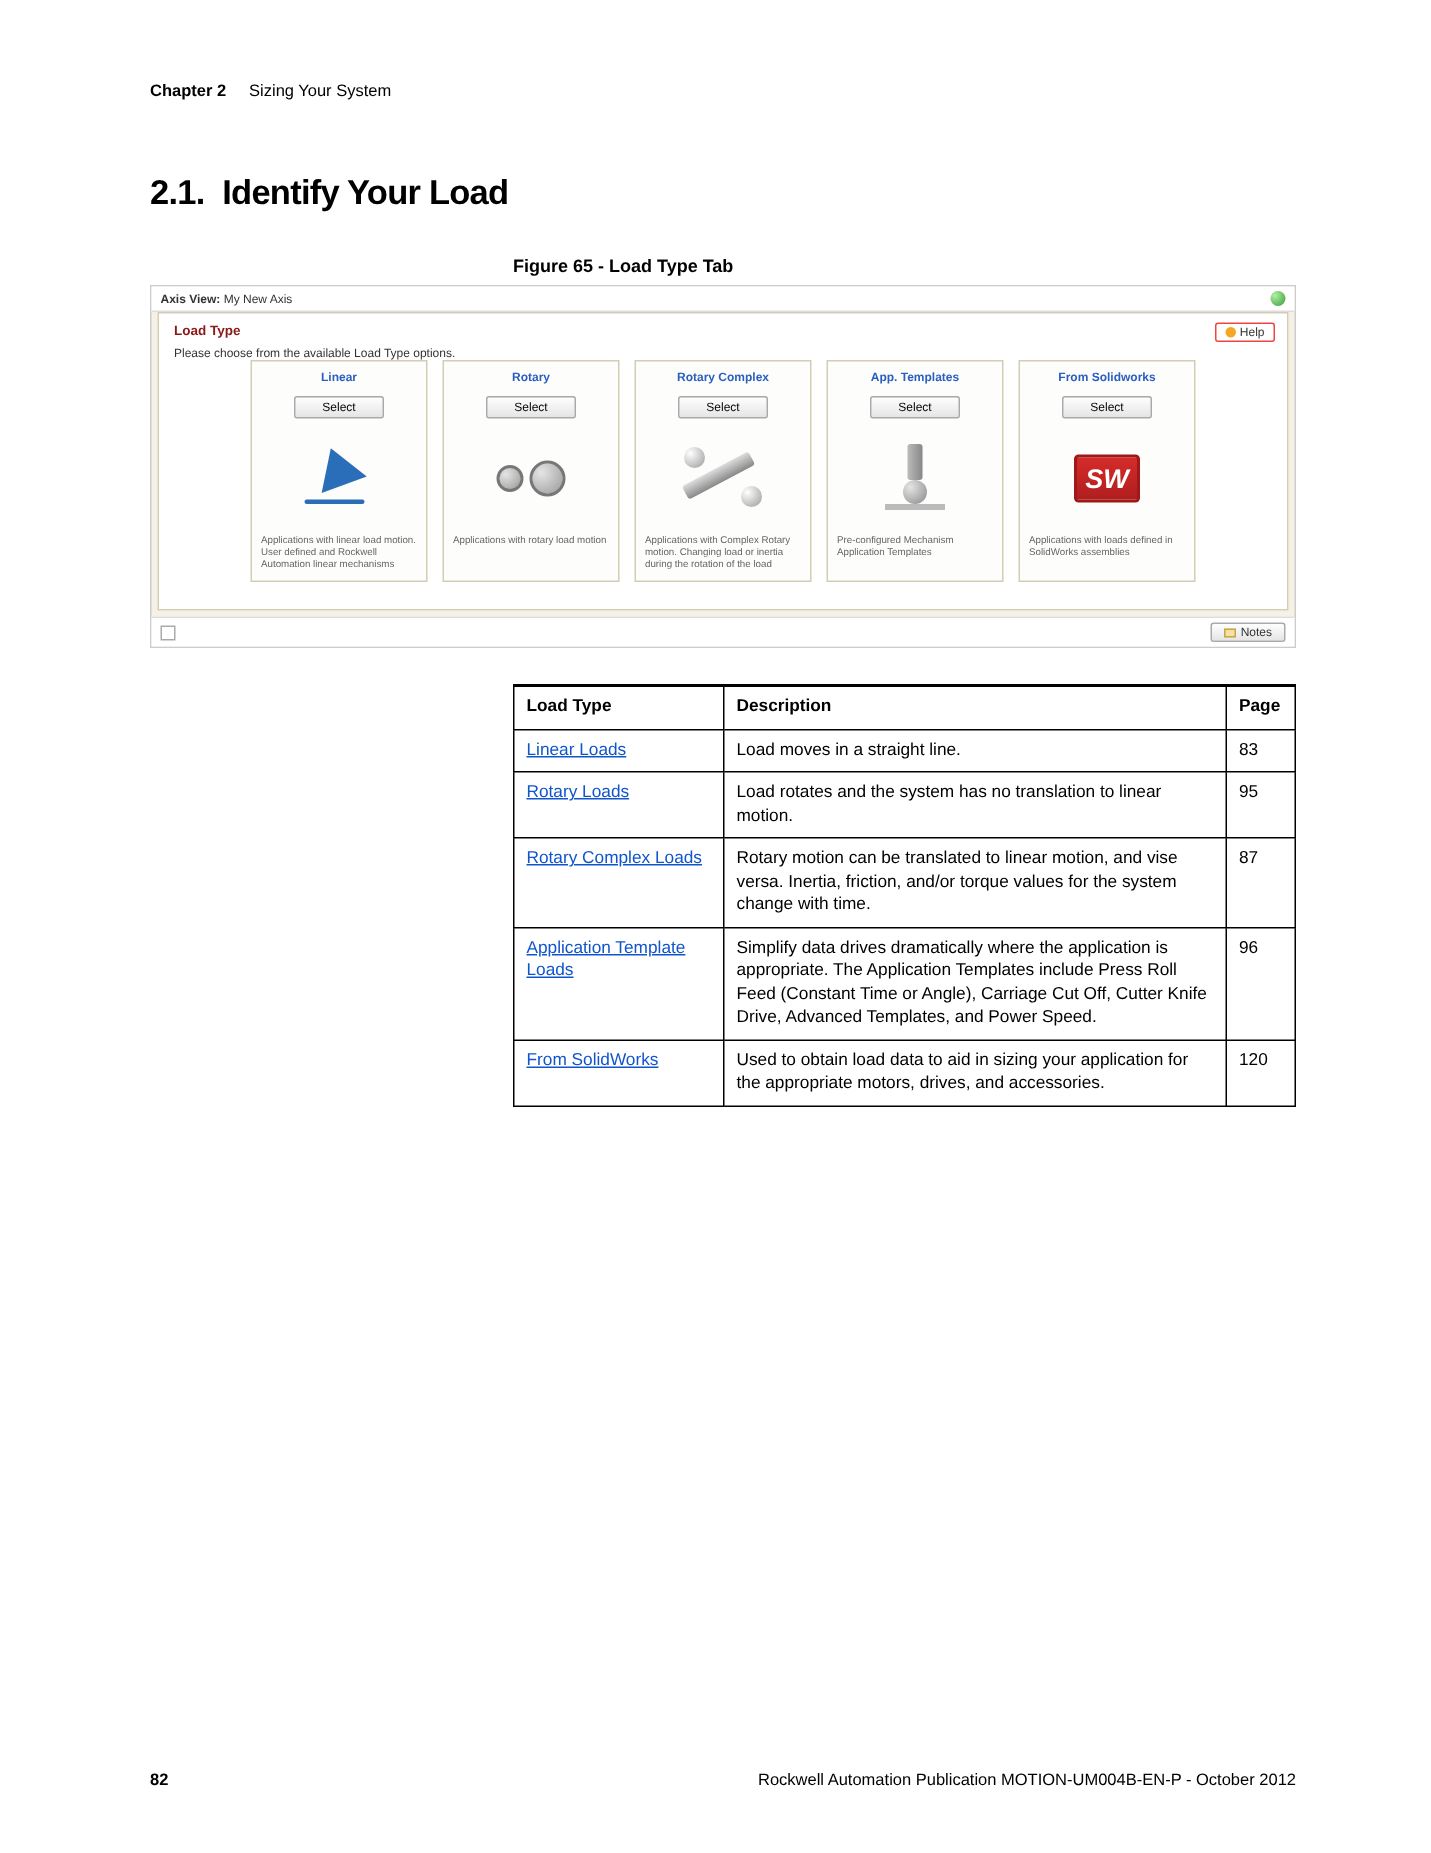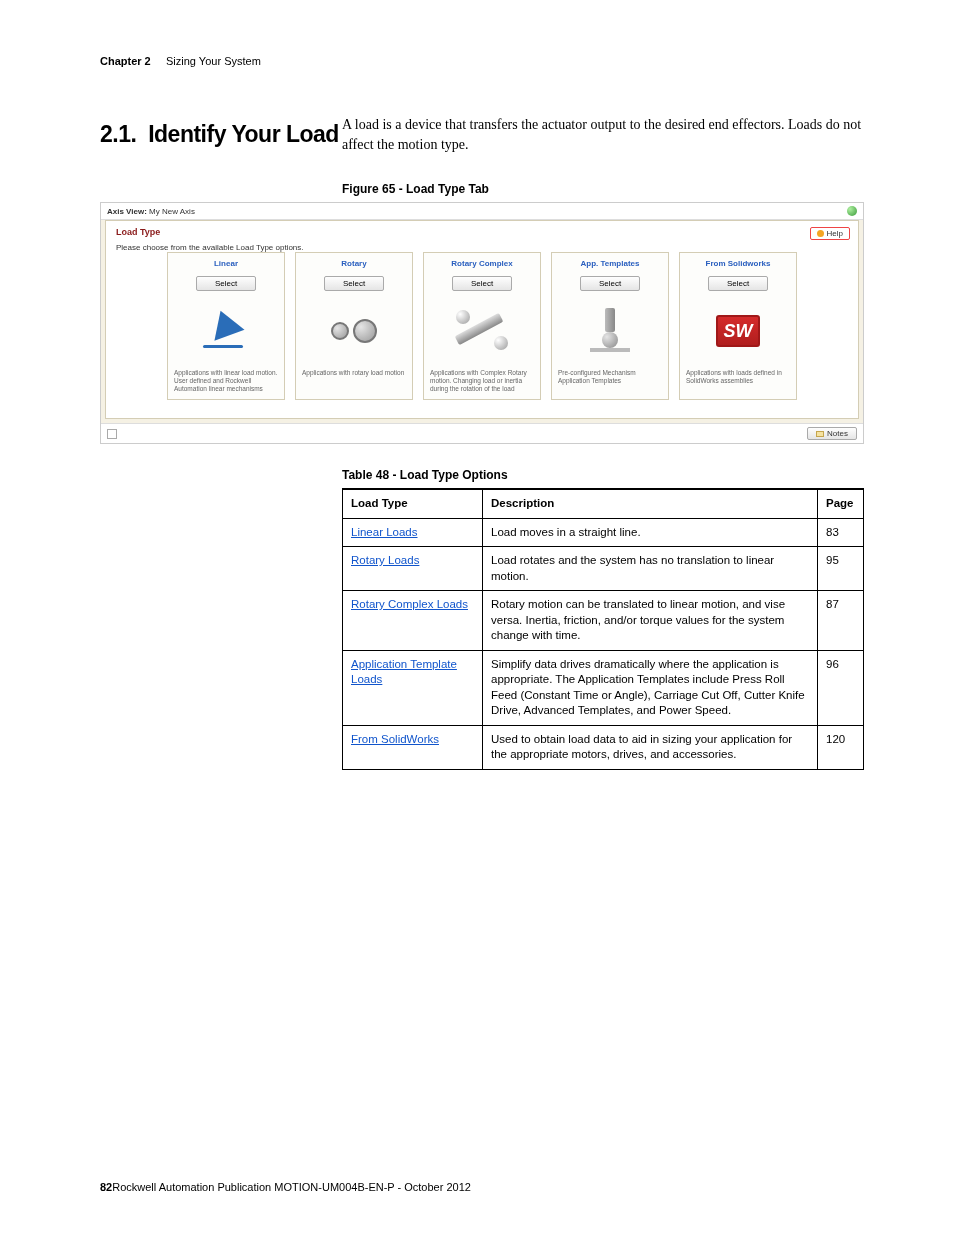--- a/index.html
+++ b/index.html
@@ -15,22 +15,23 @@
   .page {
     padding: 55px 90px 40px 100px;
   }
   .header {
     font-size: 11px;
     margin-bottom: 48px;
   }
   .header b { font-weight: bold; }
   .intro-row {
     display: flex;
-    align-items: center;
+    align-items: flex-end;
     margin-bottom: 28px;
+    gap: 40px;
   }
   .section-heading {
     font-size: 23px;
     font-weight: bold;
     width: 242px;
     flex: 0 0 242px;
     font-family: "Arial Narrow", Arial, sans-serif;
     letter-spacing: -0.5px;
   }
   .intro-text {
@@ -208,23 +209,23 @@
   table.load-table td:last-child { width: 46px; text-align: left; }
   .link {
     color: #1155cc;
     text-decoration: underline;
     cursor: pointer;
   }
   .footer {
     position: absolute;
     bottom: 42px;
     left: 100px;
-    right: 78px;
-    display: flex;
-    justify-content: flex-start;
+    right: 90px;
+    display: flex;
+    justify-content: space-between;
     font-size: 11px;
   }
   .page-num { font-weight: bold; }
   
   .icon-linear { position: relative; width: 50px; height: 50px; }
   .icon-linear .arrow { width: 0; height: 0; border-left: 16px solid transparent; border-right: 16px solid transparent; border-bottom: 26px solid #2a6db8; transform: rotate(-20deg); position: absolute; top: 4px; left: 8px; }
   .icon-linear .line { width: 40px; height: 3px; background: #2a6db8; position: absolute; bottom: 8px; left: 2px; border-radius: 2px; }
   .icon-rotary { display: flex; gap: 4px; align-items: center; }
   .icon-rotary .gear { width: 24px; height: 24px; border-radius: 50%; background: radial-gradient(circle at 30% 30%, #e5e5e5, #999); border: 2px solid #777; }
   .icon-rotcomp { position: relative; width: 56px; height: 50px; }
@@ -253,21 +254,20 @@
     <b>Chapter 2</b>
     &nbsp;&nbsp;&nbsp;
     <span>Sizing Your System</span>
   </div>
 
   <div class="intro-row">
     <div class="section-heading">
       <span>2.1.</span>&nbsp;
       <span>Identify Your Load</span>
     </div>
-    <div class="intro-text">A load is a device that transfers the actuator output to the desired end effectors. Loads do not affect the motion type.</div>
   </div>
 
   <div class="figure-caption">Figure 65 - Load Type Tab</div>
 
   <div class="screenshot">
     <div class="axis-view">
       <div class="axis-view-left">
         <b>Axis View:</b>
         <span>My New Axis</span>
       </div>
@@ -349,21 +349,20 @@
 
     <div class="bottom-bar">
       <div class="collapse-box"></div>
       <div class="notes-btn">
         <div class="notes-icon"></div>
         <span>Notes</span>
       </div>
     </div>
   </div>
 
-  <div class="table-caption">Table 48 - Load Type Options</div>
 
   <table class="load-table">
     <thead>
       <tr>
         <th>Load Type</th>
         <th>Description</th>
         <th>Page</th>
       </tr>
     </thead>
     <tbody>

